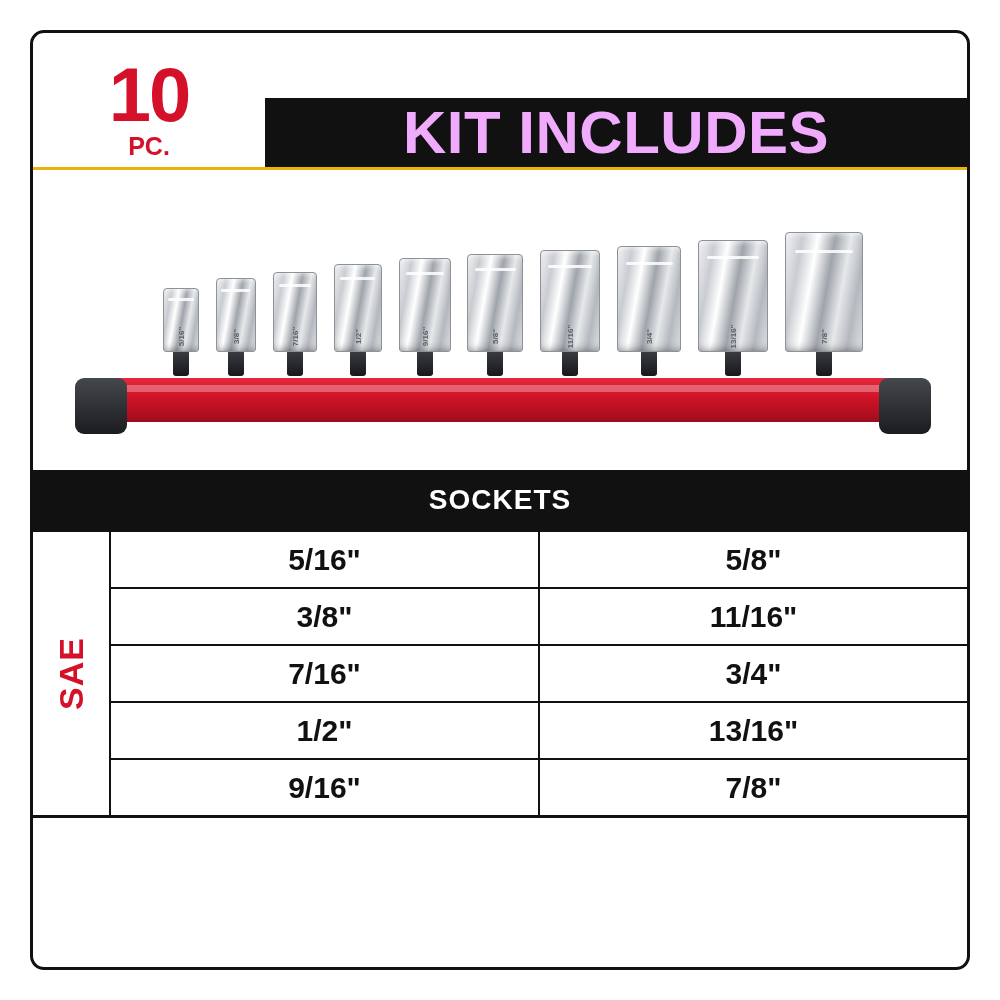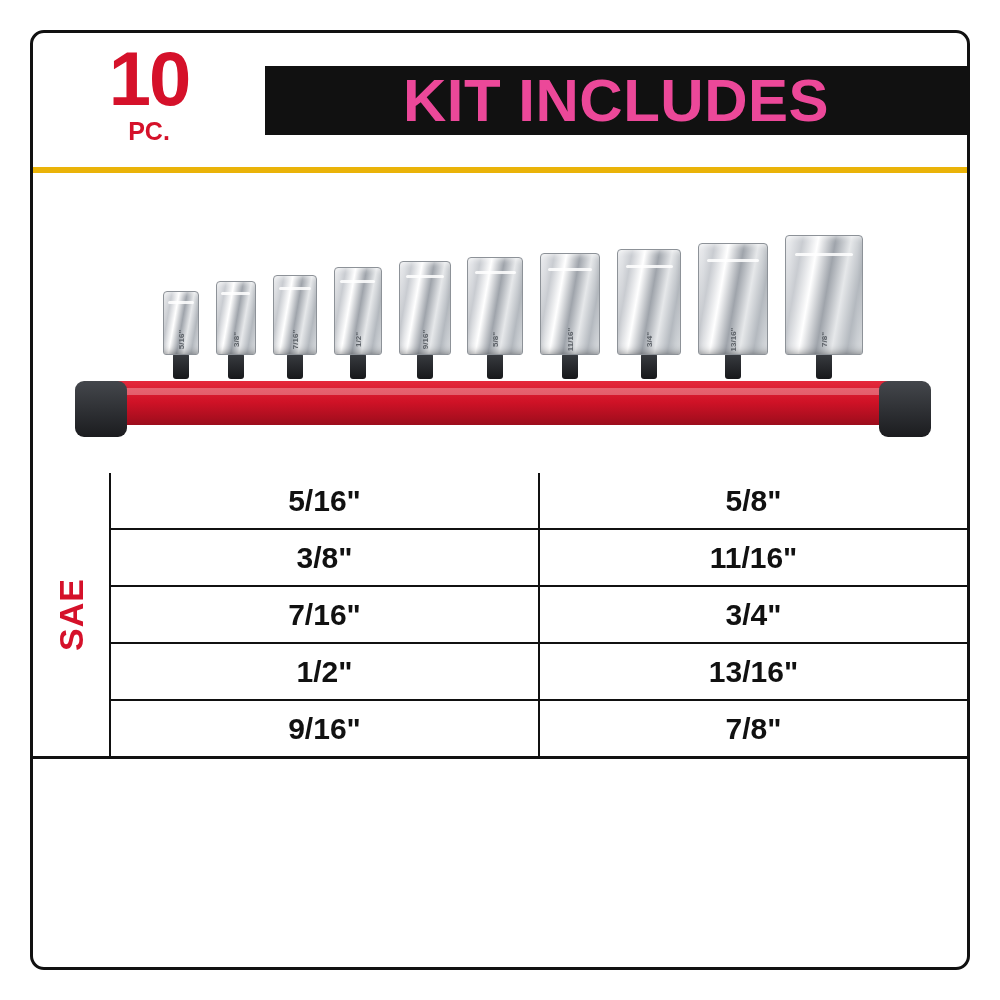--- a/index.html
+++ b/index.html
@@ -31,22 +31,22 @@
     border: 3px solid #111111;
     border-radius: 14px;
     background: #ffffff;
     overflow: hidden;
   }
 
   
   .header {
     display: flex;
     height: 134px;
-    align-items: center;
-    border-bottom: 6px solid #eab308;
+    align-items: flex-end;
+    border-bottom: 3px solid #eab308;
   }
   .header-left {
     width: 232px;
     background: #ffffff;
     display: flex;
     flex-direction: column;
     align-items: center;
     justify-content: center;
     box-sizing: border-box;
     padding-bottom: 6px;
@@ -67,21 +67,21 @@
     margin-top: 6px;
   }
   .header-right {
     flex: 1;
     background: #111111;
     display: flex;
     align-items: center;
     justify-content: center;
   }
   .header-title {
-    color: #ec4899;
+    color: #f0abfc;
     font-size: 60px;
     font-weight: 800;
     letter-spacing: 0.5px;
     font-family: "Liberation Sans", sans-serif;
   }
 
   
   .hero {
     position: relative;
     height: 300px;
@@ -384,20 +384,21 @@
             <div class="socket">
               <div class="body" style="width: 76px; height: 118px;">
                 <span class="size">7/8"</span>
               </div>
               <div class="clip"></div>
             </div>
           </div>
       </div>
     </div>
 
+    <div class="band">SOCKETS</div>
 
     <div class="table">
       <div class="cat-cell">
         <div class="cat-label">SAE</div>
       </div>
       <div class="rows" id="table-rows">
           <div class="row">
             <div class="cell first">5/16"</div>
             <div class="cell">5/8"</div>
           </div>

